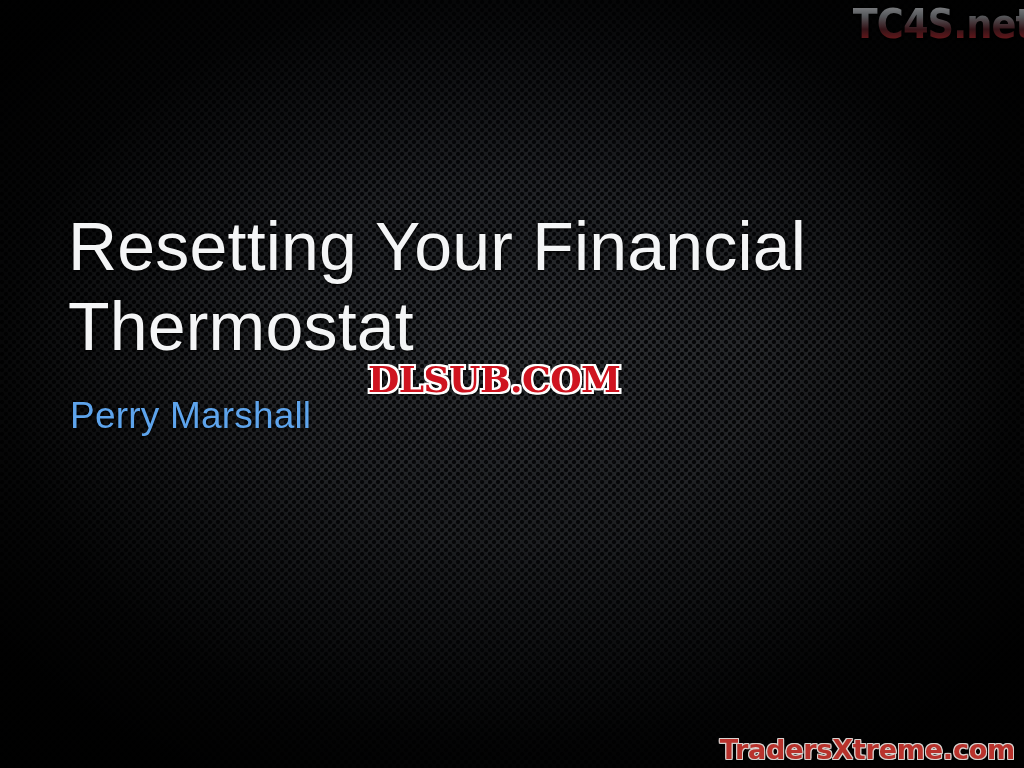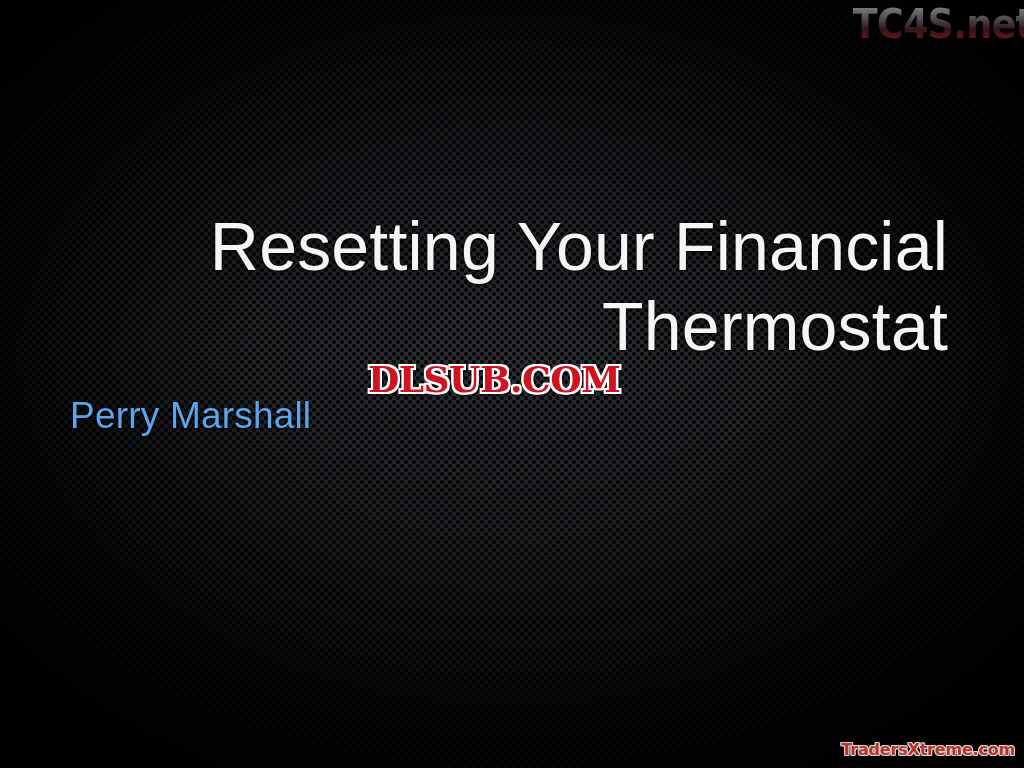--- a/index.html
+++ b/index.html
@@ -94,21 +94,20 @@
     font-weight: 300;
     font-size: 68px;
     line-height: 80px;
     letter-spacing: 0.2px;
     color: #f4f5f6;
     margin: 0;
     text-shadow:
       0 1px 2px rgba(0,0,0,0.85),
       0 0 10px rgba(0,0,0,0.55);
     white-space: pre-line;
-    text-align: right;
   }
 
   #slide-subtitle {
     font-family: "Liberation Sans", sans-serif;
     font-weight: 300;
     font-size: 37px;
     line-height: 44px;
     letter-spacing: 0.2px;
     margin: 28px 0 0 2px;
     color: #5ea4ec;
@@ -172,21 +171,21 @@
   }
 
   
   #wm-traders {
     position: absolute;
     right: 9px;
     bottom: 6px;
     z-index: 8;
     font-family: "DejaVu Sans", sans-serif;
     font-weight: bold;
-    font-size: 16px;
+    font-size: 27px;
     line-height: 24px;
     letter-spacing: -0.2px;
     color: #b8322c;
     text-shadow:
       -1px 0 0 #d9d2cf,  1px 0 0 #d9d2cf,
        0 -1px 0 #d9d2cf,  0 1px 0 #d9d2cf,
       -1px -1px 0 #cfc8c5, 1px -1px 0 #cfc8c5,
       -1px 1px 0 #cfc8c5,  1px 1px 0 #cfc8c5,
        2px 2px 2px rgba(0,0,0,0.65);
     white-space: nowrap;

